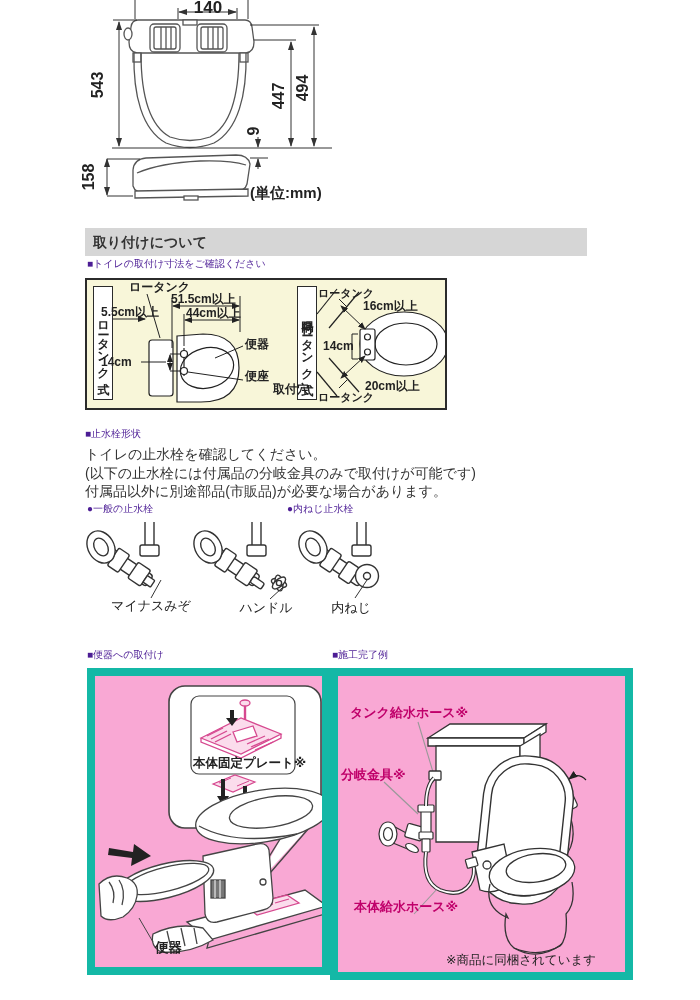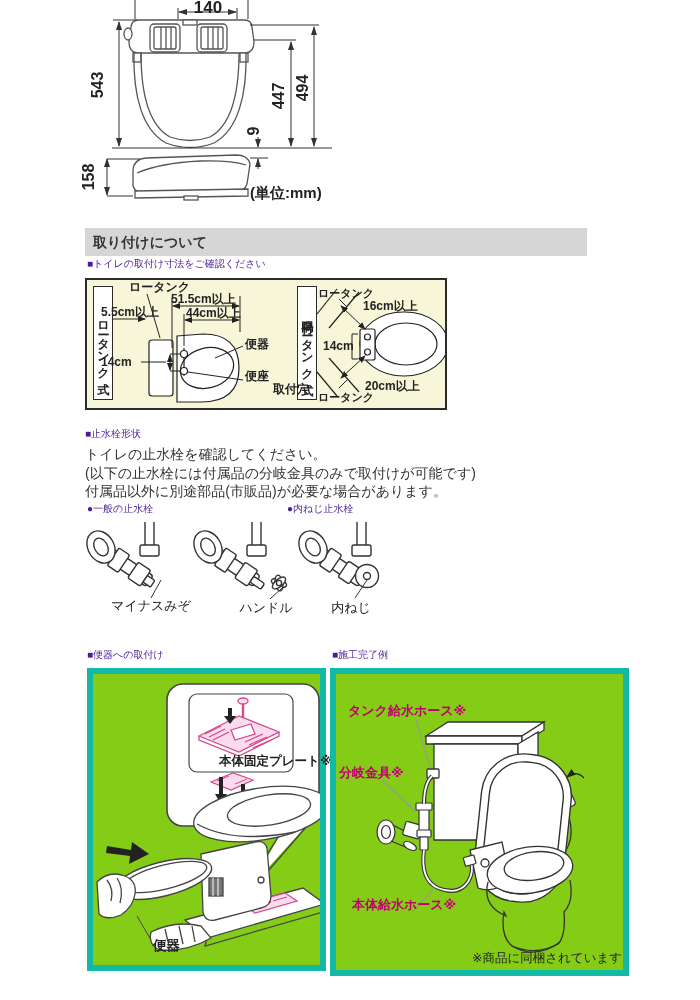--- a/index.html
+++ b/index.html
@@ -9,23 +9,23 @@
   .lbl{font-size:12px;color:#222;font-weight:600;white-space:nowrap;line-height:1.1;}
   .dim{font-size:16px;color:#222;font-weight:600;white-space:nowrap;text-align:center;}
   .rot{transform:rotate(-90deg);transform-origin:center center;}
   .graybar{background:#d6d6d6;line-height:28px;font-size:14px;font-weight:bold;color:#333;padding-left:8px;box-sizing:border-box;}
   .h14{font-size:10px;color:#4c1d95;white-space:nowrap;}
   .bodytext span{display:block;font-size:14px;color:#333;line-height:18.5px;white-space:nowrap;}
   .yellowbox{background:#f8f6d9;border:2px solid #2b2b2b;box-sizing:content-box;}
   .vlabel{background:#fff;border:1.5px solid #2b2b2b;writing-mode:vertical-rl;text-orientation:upright;
           font-size:12px;font-weight:bold;color:#222;display:flex;align-items:center;justify-content:center;
           letter-spacing:1px;box-sizing:border-box;}
-  .wbox{background:#84cc16;border:6px solid #14b8a6;}
+  .wbox{background:#f9a8d4;border:8px solid #14b8a6;}
   .magenta{color:#c0006a;font-weight:bold;font-size:13px;white-space:nowrap;}
-  .note{font-size:12.5px;color:#222;white-space:nowrap;padding-left:28px;}
+  .note{font-size:12.5px;color:#222;white-space:nowrap;}
   .vlbl{font-size:13px;font-weight:normal;color:#222;text-align:center;white-space:nowrap;}
   .small2{font-size:11px;font-weight:600;color:#222;white-space:nowrap;line-height:1.05;}
   svg{display:block;}
 </style>
 </head>
 <body>
 
 <div id="page">
 
   <svg class="abs" style="left:0;top:0" width="700" height="215" viewBox="0 0 700 215">

